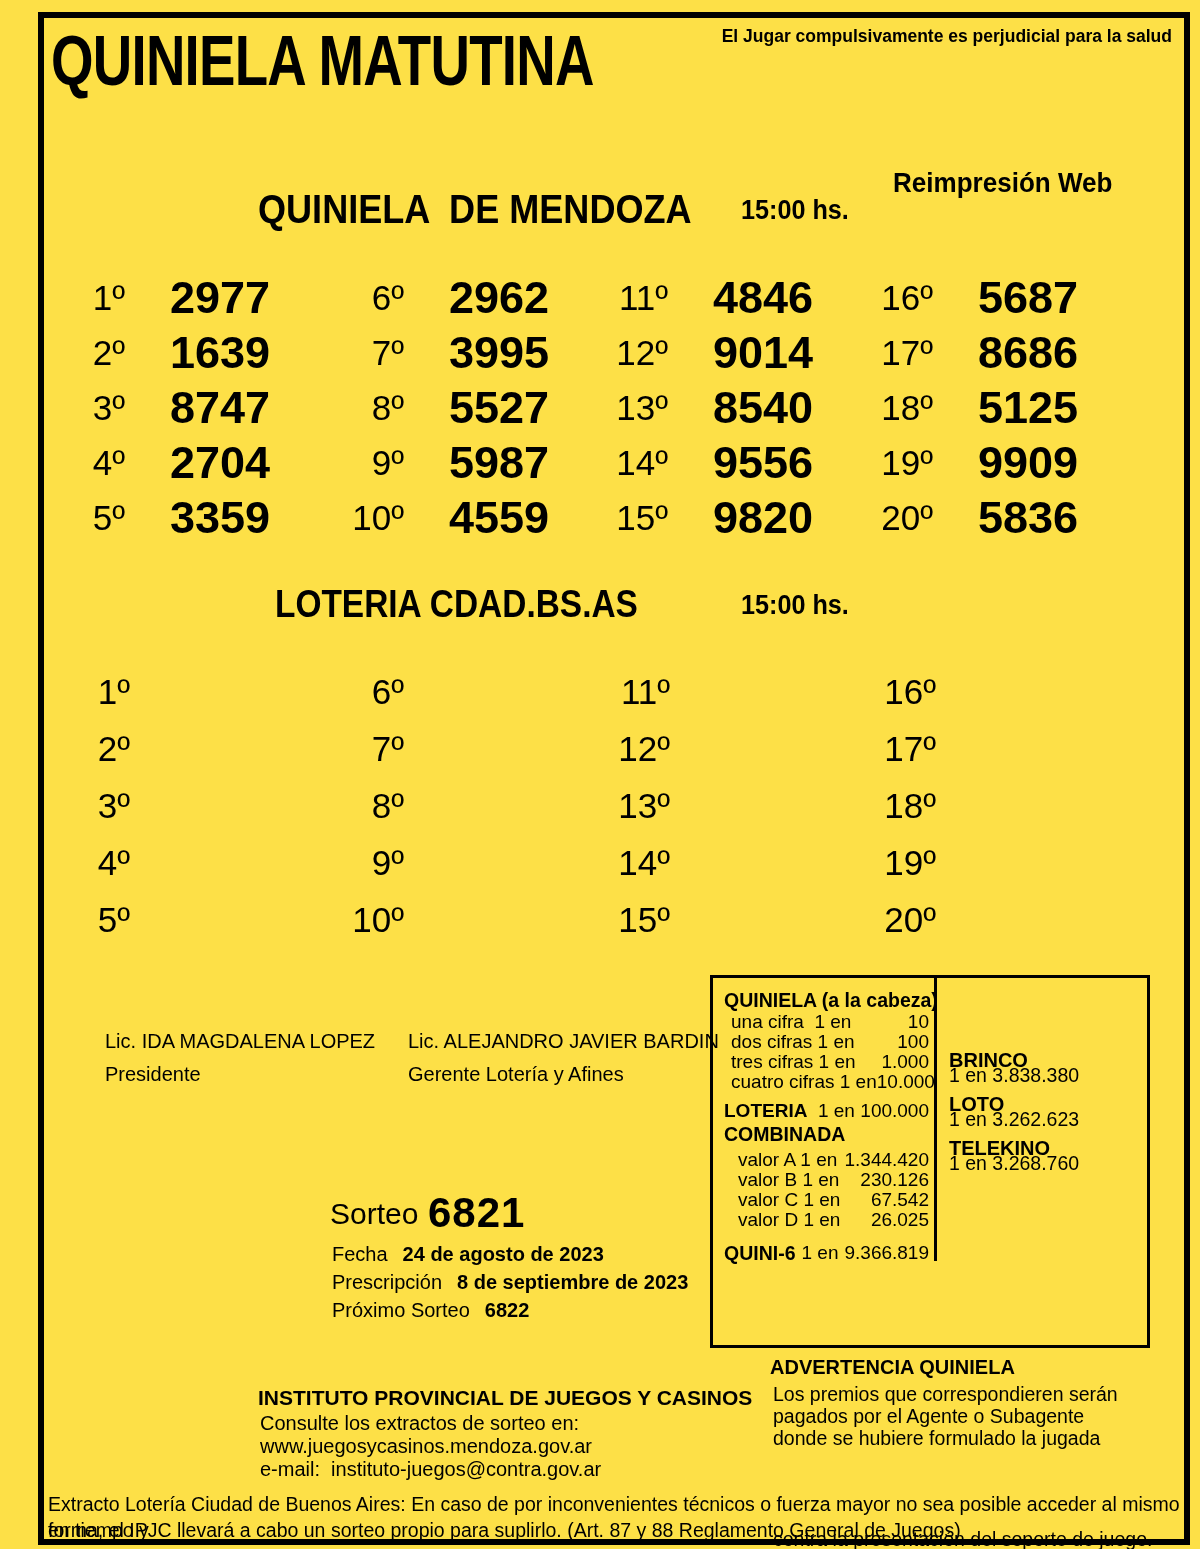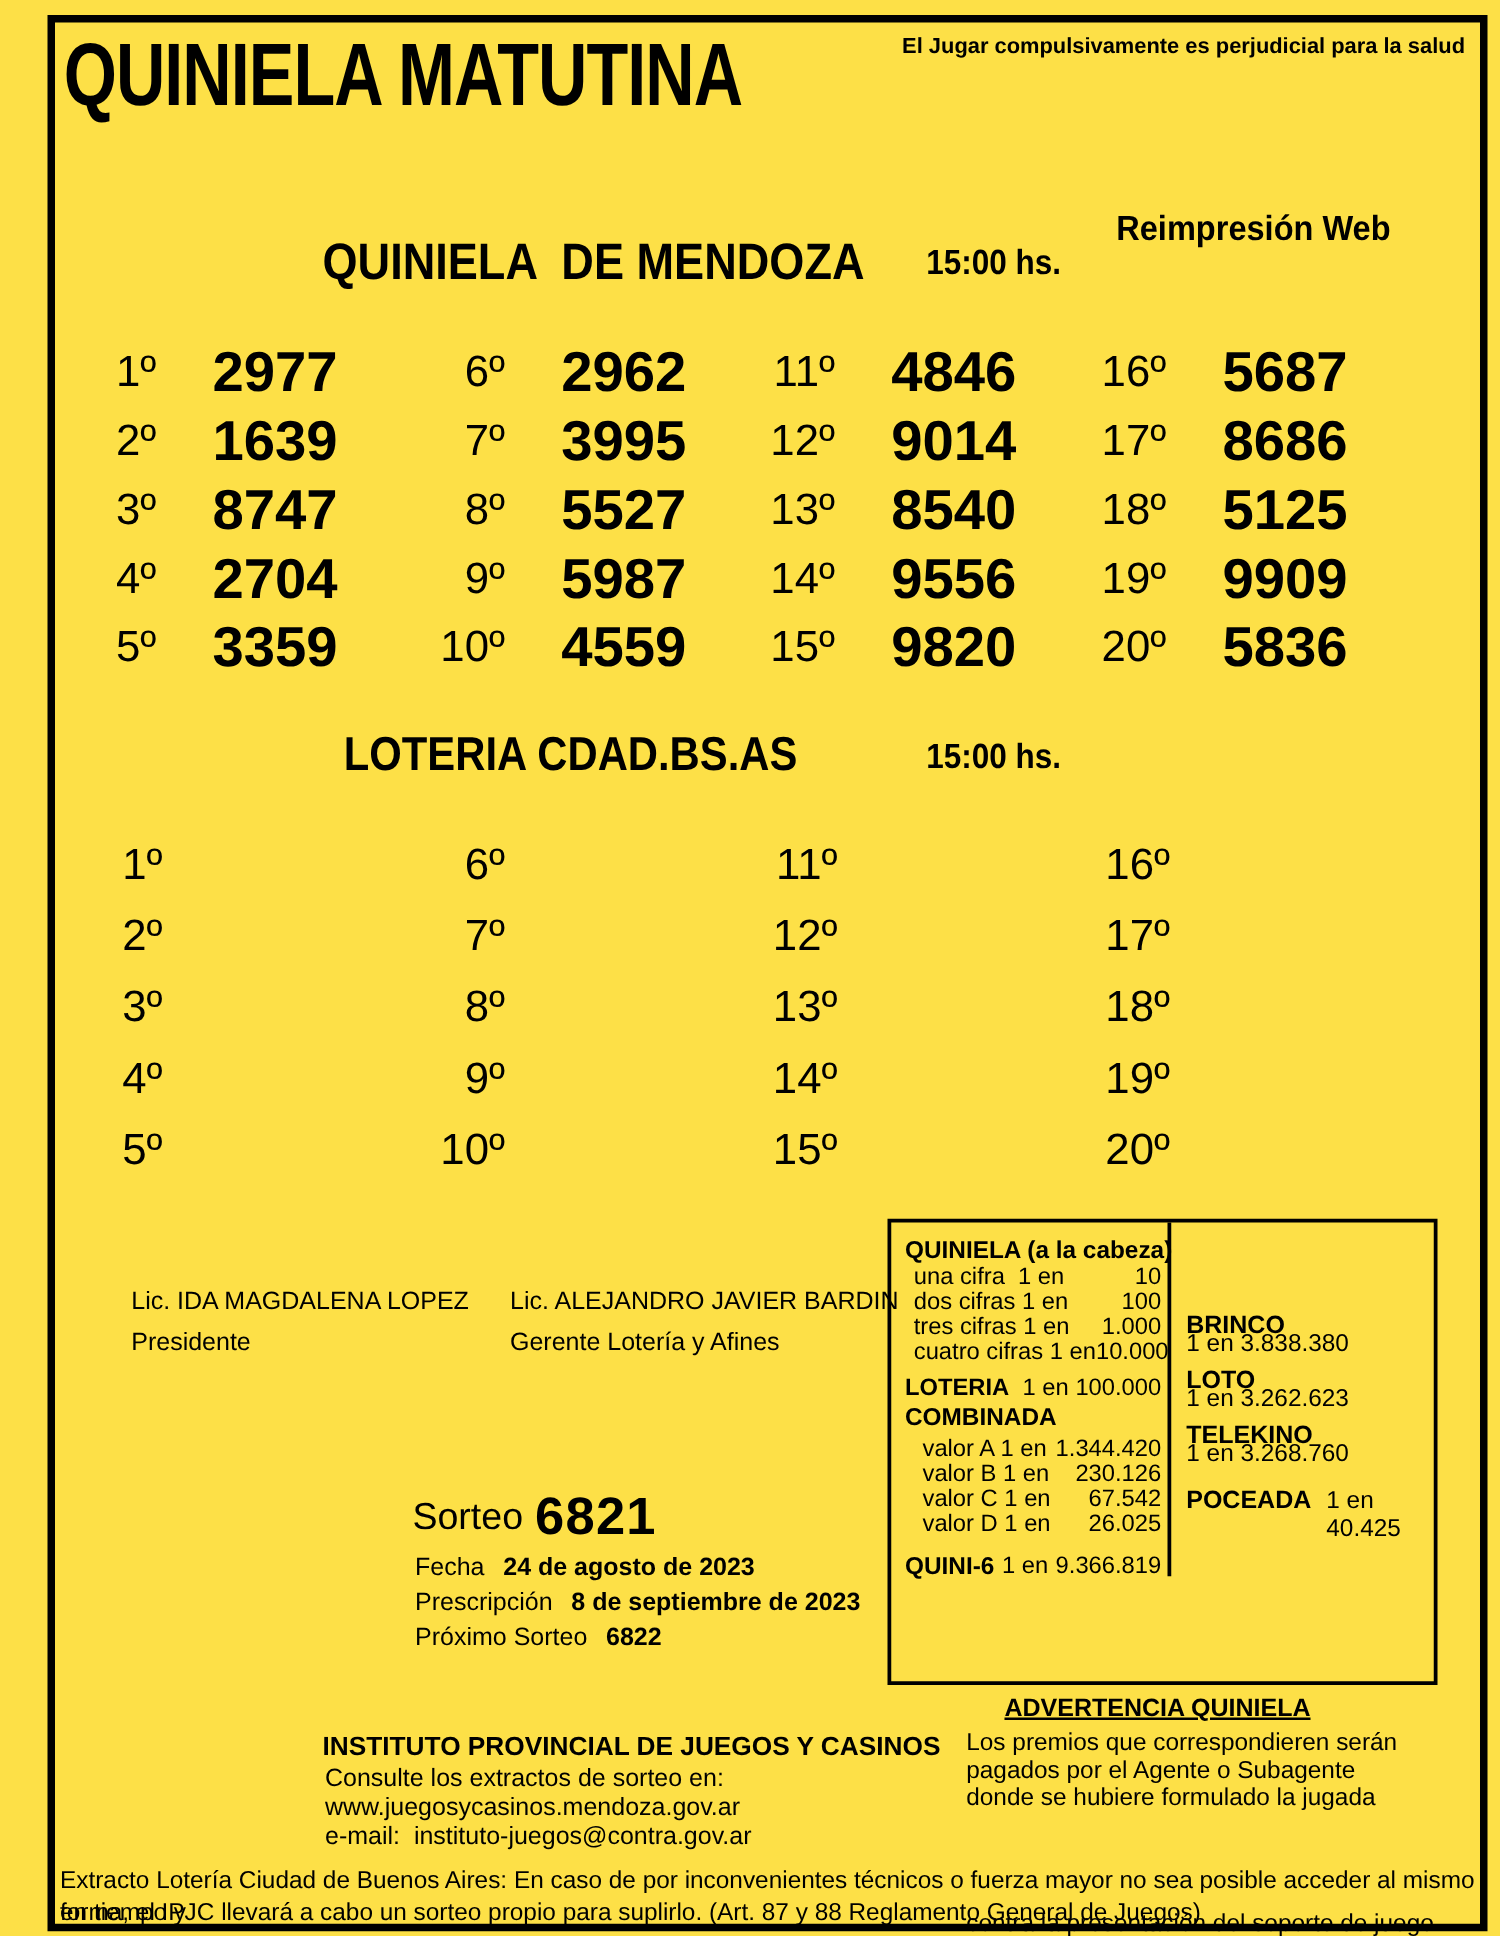--- a/index.html
+++ b/index.html
@@ -62,21 +62,21 @@
   .game-val { font-size:19.5px; line-height:20px; text-align:left; margin-top:-6px; }
   .game { margin-bottom:8px; }
   .poceada-row { display:flex; gap:12px; margin-top:16px; align-items:baseline; }
 
   .sorteo-label { left:330px; top:1197px; font-size:30px; }
   .sorteo-num { left:428px; top:1189px; font-size:42px; font-weight:bold; letter-spacing:1px; }
   .draw-row { display:flex; align-items:baseline; font-size:20px; }
   .draw-row .lbl { white-space:pre; }
   .draw-row .val { font-weight:bold; margin-left:15px; white-space:pre; }
 
-  .adv-title { left:770px; top:1356px; width:312px; text-align:center; font-size:20px; font-weight:bold;text-decoration:underline; }
+  .adv-title { left:770px; top:1356px; width:312px; font-size:20px; font-weight:bold; }
   .adv-line { left:773px; font-size:19.5px; line-height:22px; }
 
   .inst-title { left:258px; top:1386px; font-size:21px; font-weight:bold; }
   .inst-line { left:260px; font-size:20px; white-space:pre; }
 
   .footer-line { left:48px; width:1135px; font-size:19.5px; line-height:26px; }
 </style>
 </head>
 <body>
 
@@ -312,24 +312,20 @@
           <div class="game-val">1 en 3.838.380</div>
         </div>
         <div class="game">
           <div class="game-name">LOTO</div>
           <div class="game-val">1 en 3.262.623</div>
         </div>
         <div class="game">
           <div class="game-name">TELEKINO</div>
           <div class="game-val">1 en 3.268.760</div>
         </div>
-        <div class="poceada-row">
-          <span class="game-name">POCEADA</span>
-          <span style="font-size:19.5px;">1 en 40.425</span>
-        </div>
       </div>
     </div>
   </div>
 
   <div class="abs sorteo-label">Sorteo</div>
   <div class="abs sorteo-num">6821</div>
   <div class="abs draw-row" style="left:332px; top:1243px;">
     <span class="lbl">Fecha</span>
     <span class="val">24 de agosto de 2023</span>
   </div>

